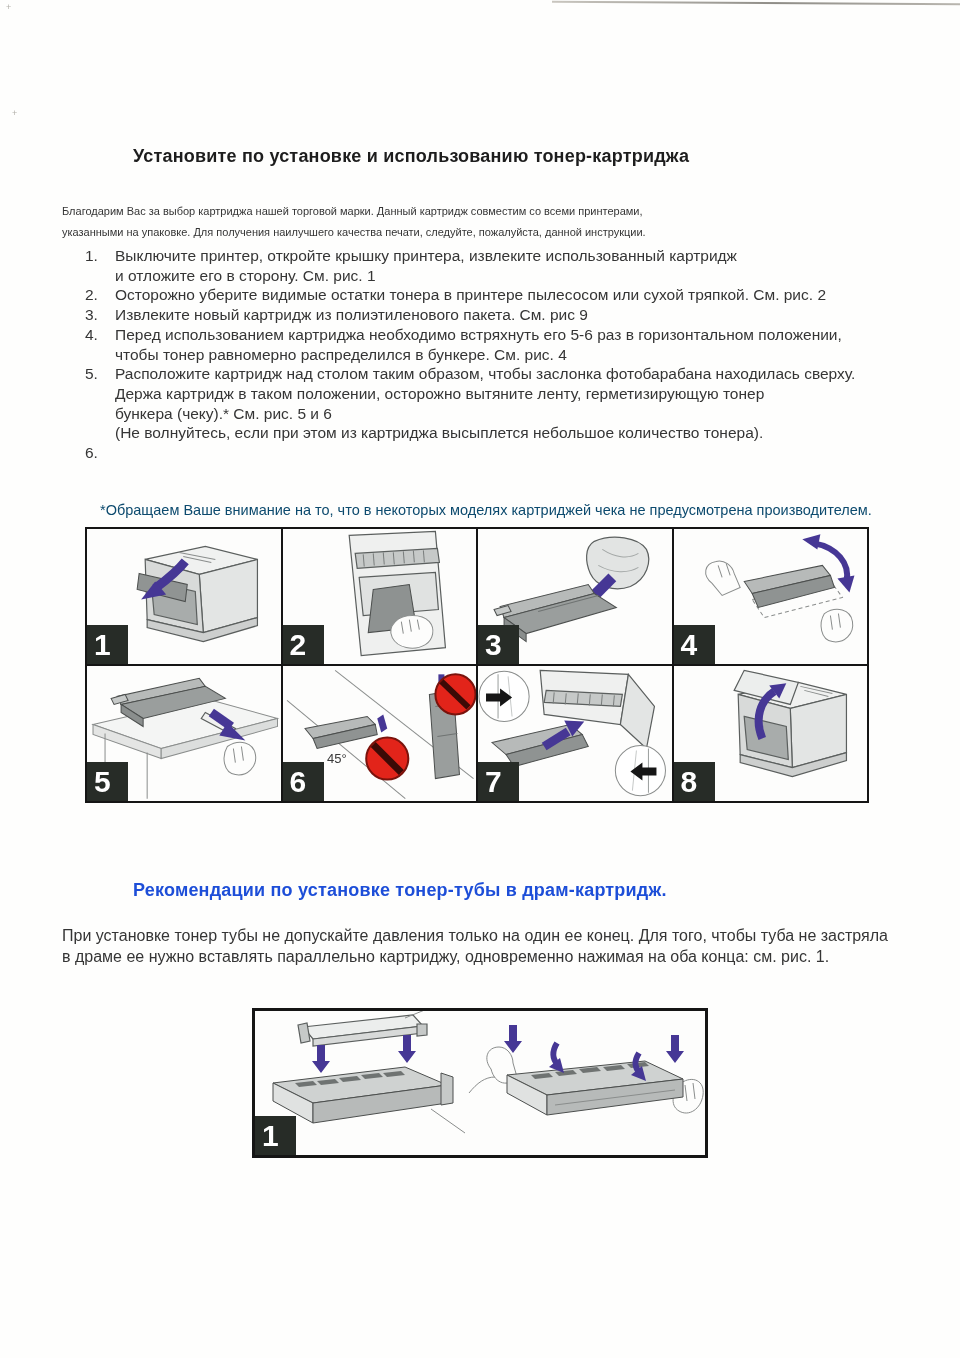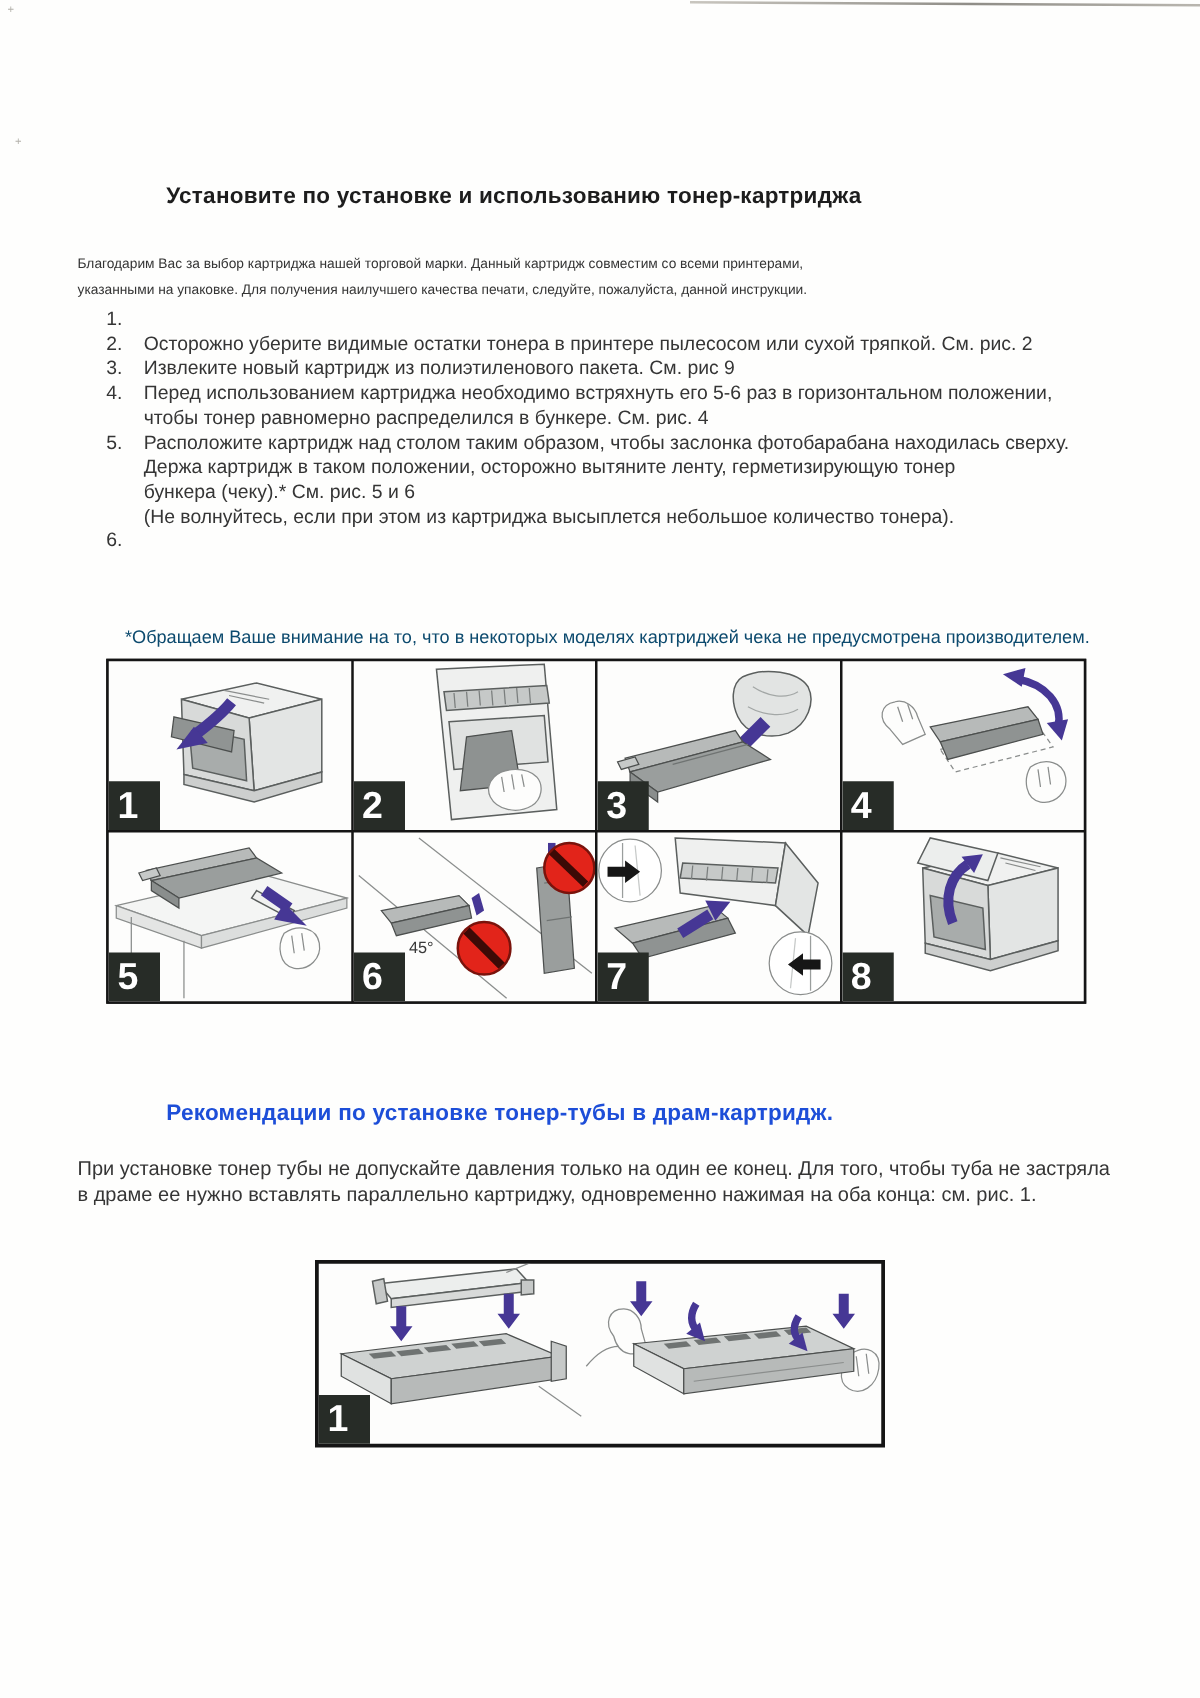--- a/index.html
+++ b/index.html
@@ -53,20 +53,24 @@
 <div class="abs doc-title">Установите по установке и использованию тонер-картриджа</div>
 
 <div class="abs intro">
   <span class="line">Благодарим Вас за выбор картриджа нашей торговой марки. Данный картридж совместим со всеми принтерами,</span>
   <span class="line">указанными на упаковке. Для получения наилучшего качества печати, следуйте, пожалуйста, данной инструкции.</span>
 </div>
 
 <div class="abs steps">
   <div class="step">
     <span class="step-num">1.</span>
+    <span class="step-text">
+      <span class="line">Выключите принтер, откройте крышку принтера, извлеките использованный картридж</span>
+      <span class="line">и отложите его в сторону. См. рис. 1</span>
+    </span>
   </div>
   <div class="step">
     <span class="step-num">2.</span>
     <span class="step-text">
       <span class="line">Осторожно уберите видимые остатки тонера в принтере пылесосом или сухой тряпкой. См. рис. 2</span>
     </span>
   </div>
   <div class="step">
     <span class="step-num">3.</span>
     <span class="step-text">

